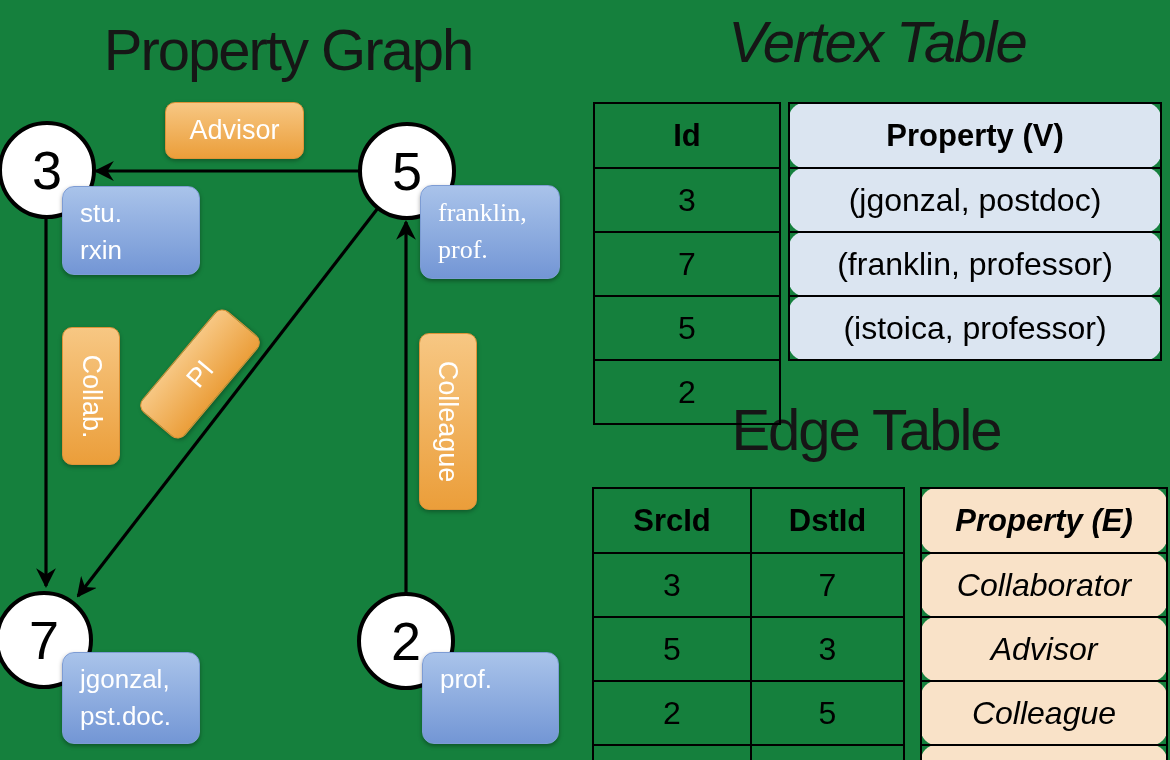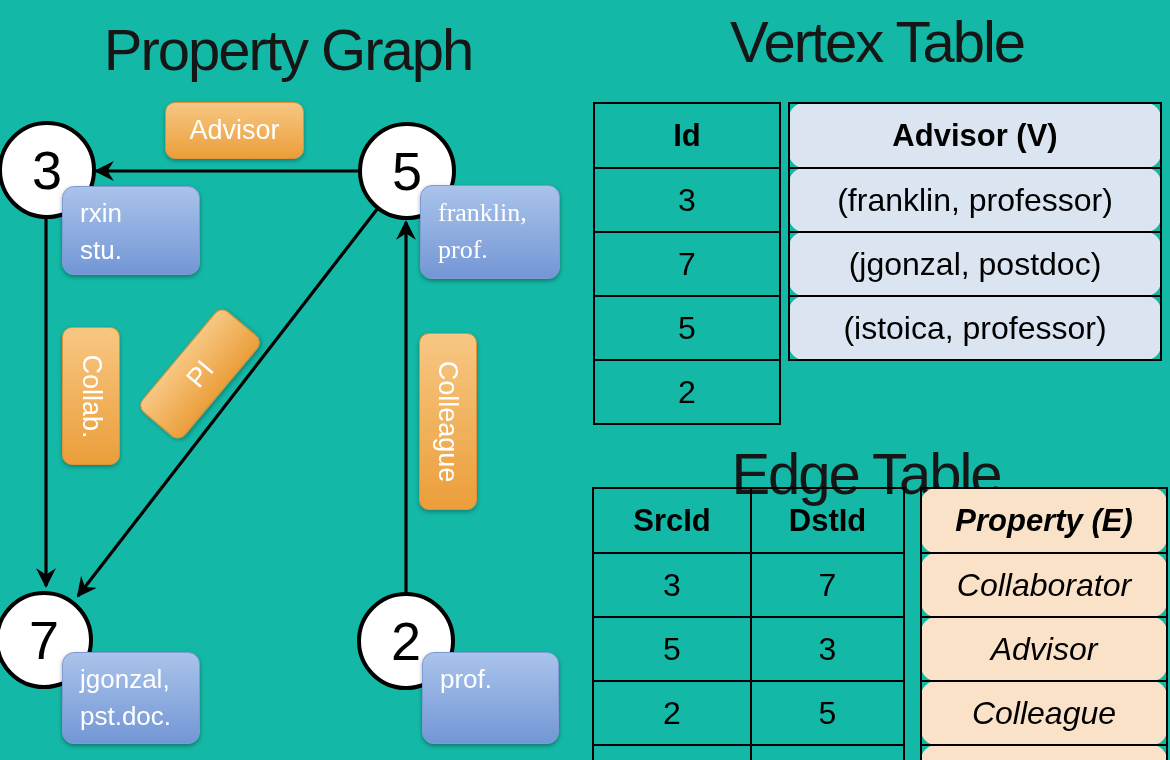--- a/index.html
+++ b/index.html
@@ -1,22 +1,22 @@
 <!DOCTYPE html>
 <html style="--vertex-prop-bg: #dbe5f1; --edge-prop-bg: #f9e2c8; --node-box-top: #a9c3ea; --node-box-bottom: #7396d5; --edge-label-top: #f7c783; --edge-label-bottom: #eb9e3a; --ink: #000000;"><head>
 <meta charset="utf-8">
 <style>
   html,body{margin:0;padding:0;background:#fff;}
-  #slide{position:relative;width:1170px;height:760px;background:#14b8a6;overflow:hidden;
+  #slide{position:relative;width:1170px;height:760px;background:#15803d;overflow:hidden;
          font-family:"Liberation Sans",sans-serif;color:#000;}
   .title{position:absolute;width:500px;text-align:center;font-size:58px;letter-spacing:-2px;
          color:#161616;white-space:nowrap;}
   #pg-title{left:38px;top:16px;}
-  #vt-title{left:627px;top:8px;}
-  #et-title{left:616px;top:396px;margin-top:44px;}
+  #vt-title{left:627px;top:8px;font-style:italic;}
+  #et-title{left:616px;top:396px;}
 
   
   #edge-layer{position:absolute;left:0;top:0;z-index:1;}
   .circle{position:absolute;width:90px;height:90px;border:4px solid #000;border-radius:50%;
           background:#fff;z-index:2;display:flex;align-items:center;justify-content:center;}
   .circle span{font-size:54px;color:#000;}
   #circle-3{left:-2px;top:121px;}
   #circle-5{left:358px;top:122px;}
   #circle-7{left:-5px;top:591px;}
   #circle-2{left:357px;top:592px;}
@@ -83,22 +83,22 @@
     <span>5</span>
     </div>
   <div class="circle" id="circle-7">
     <span>7</span>
     </div>
   <div class="circle" id="circle-2">
     <span>2</span>
     </div>
 
   <div class="vbox" id="vbox-rxin">
+    <div>stu.</div>
     <div>rxin</div>
-    <div>stu.</div>
   </div>
   <div class="vbox" id="vbox-franklin">
     <div>franklin,</div>
     <div>prof.</div>
   </div>
   <div class="vbox" id="vbox-jgonzal">
     <div>jgonzal,</div>
     <div>pst.doc.</div>
   </div>
   <div class="vbox" id="vbox-istoica">
@@ -134,27 +134,27 @@
         </tr>
     <tr>
       <td>2</td>
         </tr>
   </tbody>
     </table>
 
   <table id="vt-prop">
     <tbody>
         <tr>
-      <th>Advisor (V)</th>
+      <th>Property (V)</th>
+        </tr>
+    <tr>
+      <td>(jgonzal, postdoc)</td>
         </tr>
     <tr>
       <td>(franklin, professor)</td>
-        </tr>
-    <tr>
-      <td>(jgonzal, postdoc)</td>
         </tr>
     <tr>
       <td>(istoica, professor)</td>
         </tr>
   </tbody>
     </table>
 
   <table id="et-ids">
     <tbody>
         <tr>

